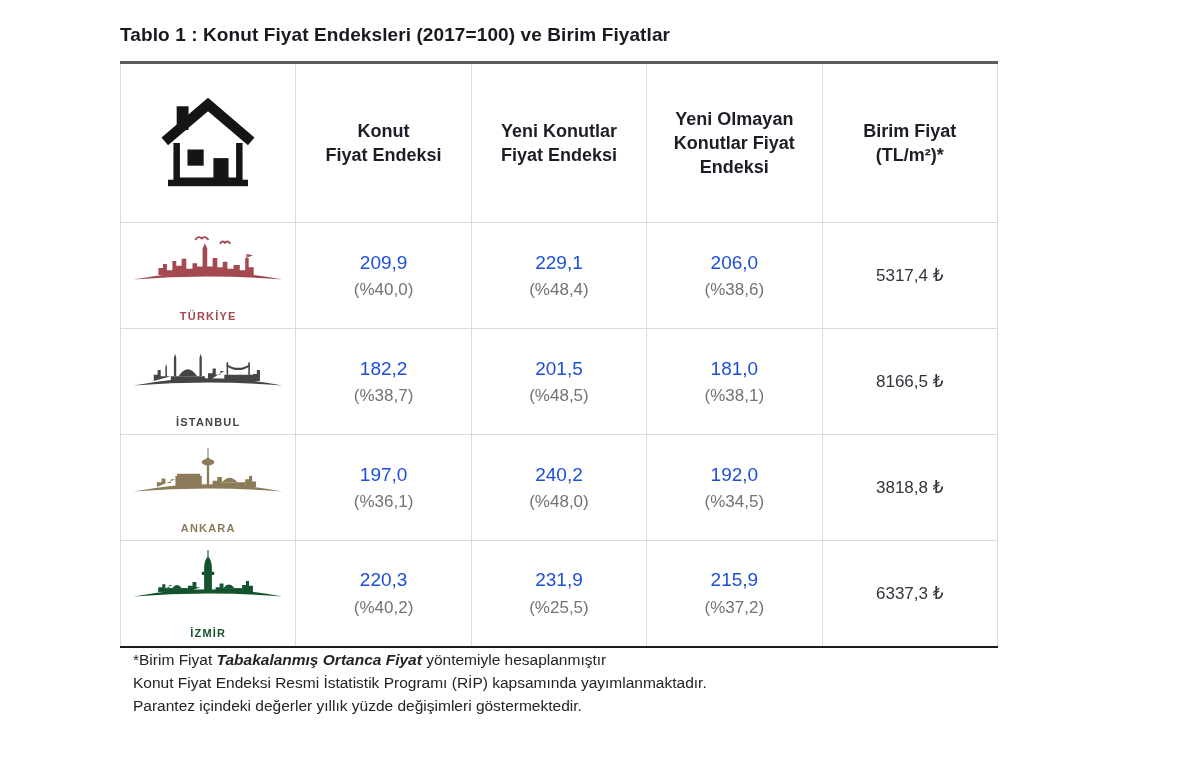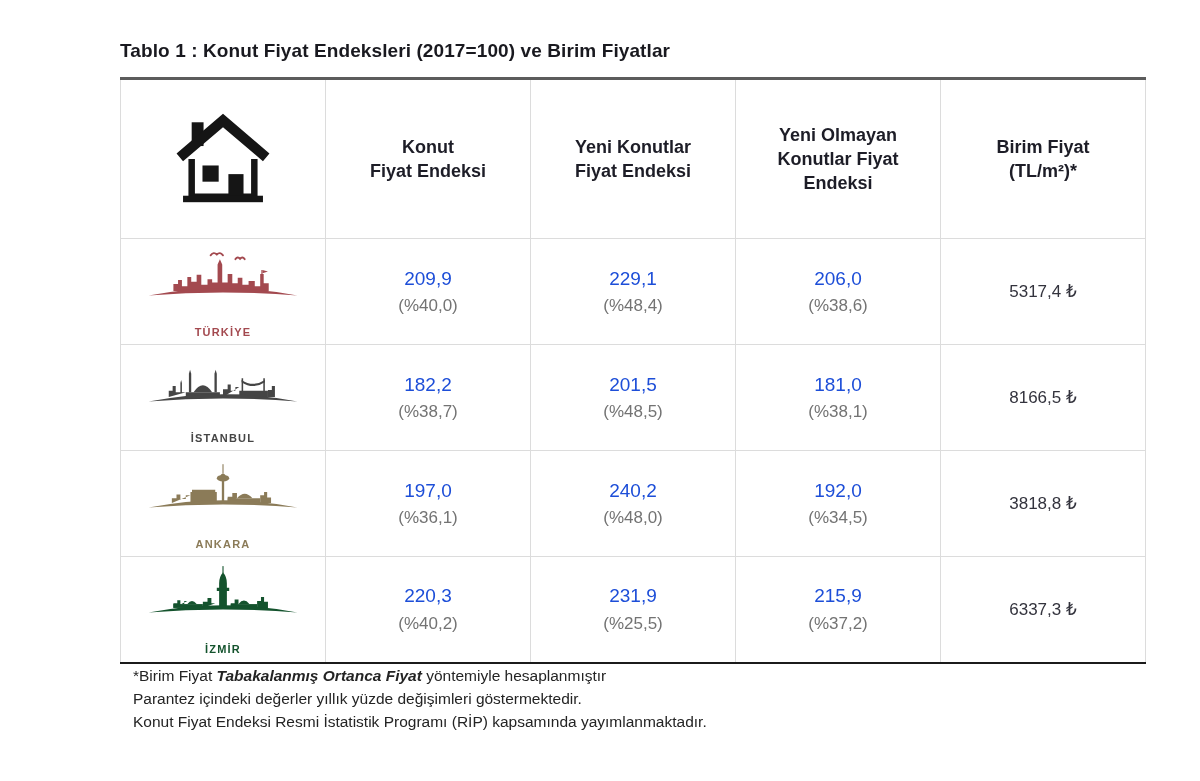--- a/index.html
+++ b/index.html
@@ -3,30 +3,30 @@
 <meta charset="utf-8">
 <style>
   * { box-sizing: border-box; margin: 0; padding: 0; }
   html, body {
     width: 1200px; height: 781px;
     background: #ffffff;
     font-family: "Liberation Sans", "DejaVu Sans", sans-serif;
     color: #2e2e2e;
     overflow: hidden;
   }
-  .page { padding: 40px 0 0 120px; }
+  .page { padding: 24px 0 0 120px; }
   .title {
     font-size: 19px;
     font-weight: bold;
     color: #19191f;
     letter-spacing: 0.1px;
     margin-bottom: 15px;
   }
   table.kfe {
-    width: 1026px;
+    width: 878px;
     border-collapse: collapse;
     table-layout: fixed;
     border-top: 3px solid #5c5c5c;
     border-bottom: 2px solid #1b1b1b;
     border-left: 1px solid #dcdcdc;
     border-right: 1px solid #dcdcdc;
     background: #fff;
   }
   table.kfe col { width: 20%; }
   table.kfe th, table.kfe td {
@@ -233,17 +233,17 @@
         <td>
           <div class="unit-val">6337,3 ₺</div>
         </td>
       </tr>
 
     </tbody>
   </table>
 
   <div class="footnotes">
     <div><span>*Birim Fiyat </span><span class="fn-em">Tabakalanmış Ortanca Fiyat</span><span>  yöntemiyle hesaplanmıştır</span></div>
+    <div>Konut Fiyat Endeksi Resmi İstatistik Programı (RİP) kapsamında yayımlanmaktadır.</div>
     <div>Parantez içindeki değerler yıllık yüzde değişimleri göstermektedir.</div>
-    <div>Konut Fiyat Endeksi Resmi İstatistik Programı (RİP) kapsamında yayımlanmaktadır.</div>
   </div>
 
 </div>
 
 </body></html>

